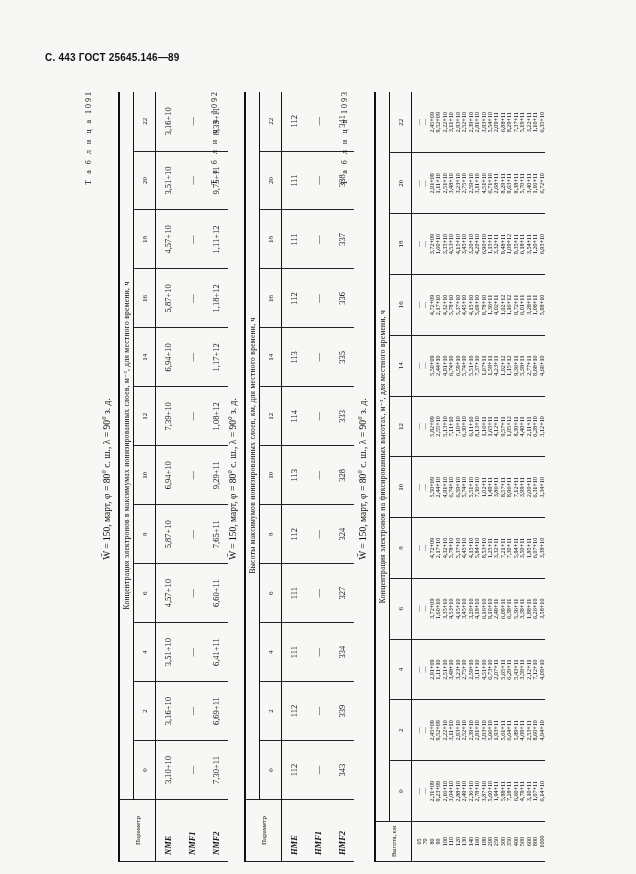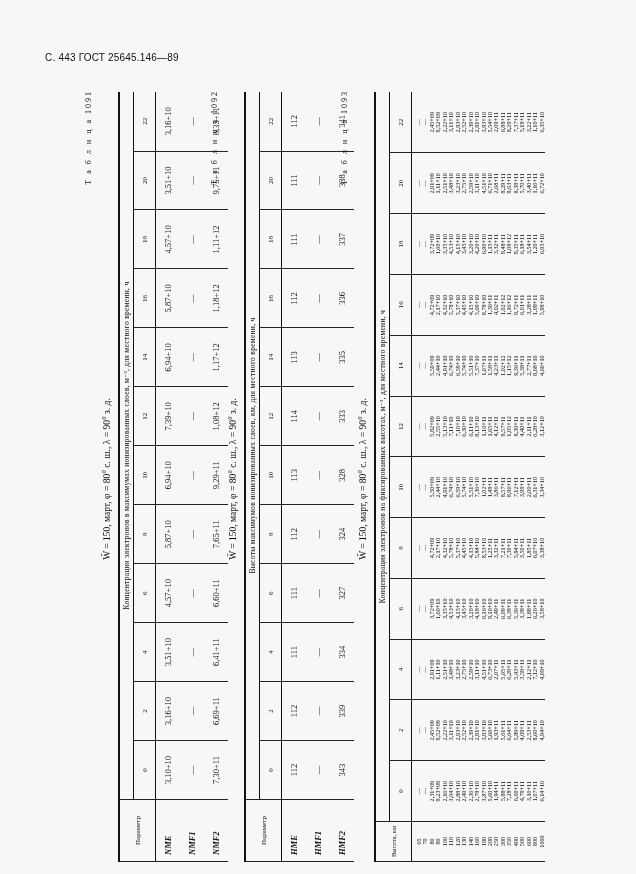--- a/index.html
+++ b/index.html
@@ -4,21 +4,21 @@
 <style>
   html, body { margin: 0; padding: 0; }
   body {
     width: 636px; height: 874px; overflow: hidden;
     background: #f7f7f5; position: relative;
     font-family: "Liberation Serif", "DejaVu Serif", serif; color: #111;
   }
   .page-header {
     position: absolute; left: 45px; top: 52px;
     font-family: "Liberation Sans", "DejaVu Sans", sans-serif;
-    font-weight: normal; font-size: 10px; letter-spacing: 0.2px;
+    font-weight: bold; font-size: 10px; letter-spacing: 0.2px;
   }
   
   .rot {
     position: absolute;
     left: 78px; top: 874px;
     width: 790px; height: 560px;
     transform-origin: 0 0;
     transform: rotate(-90deg);
   }
   .tblock { position: absolute; left: 0; width: 790px; }

